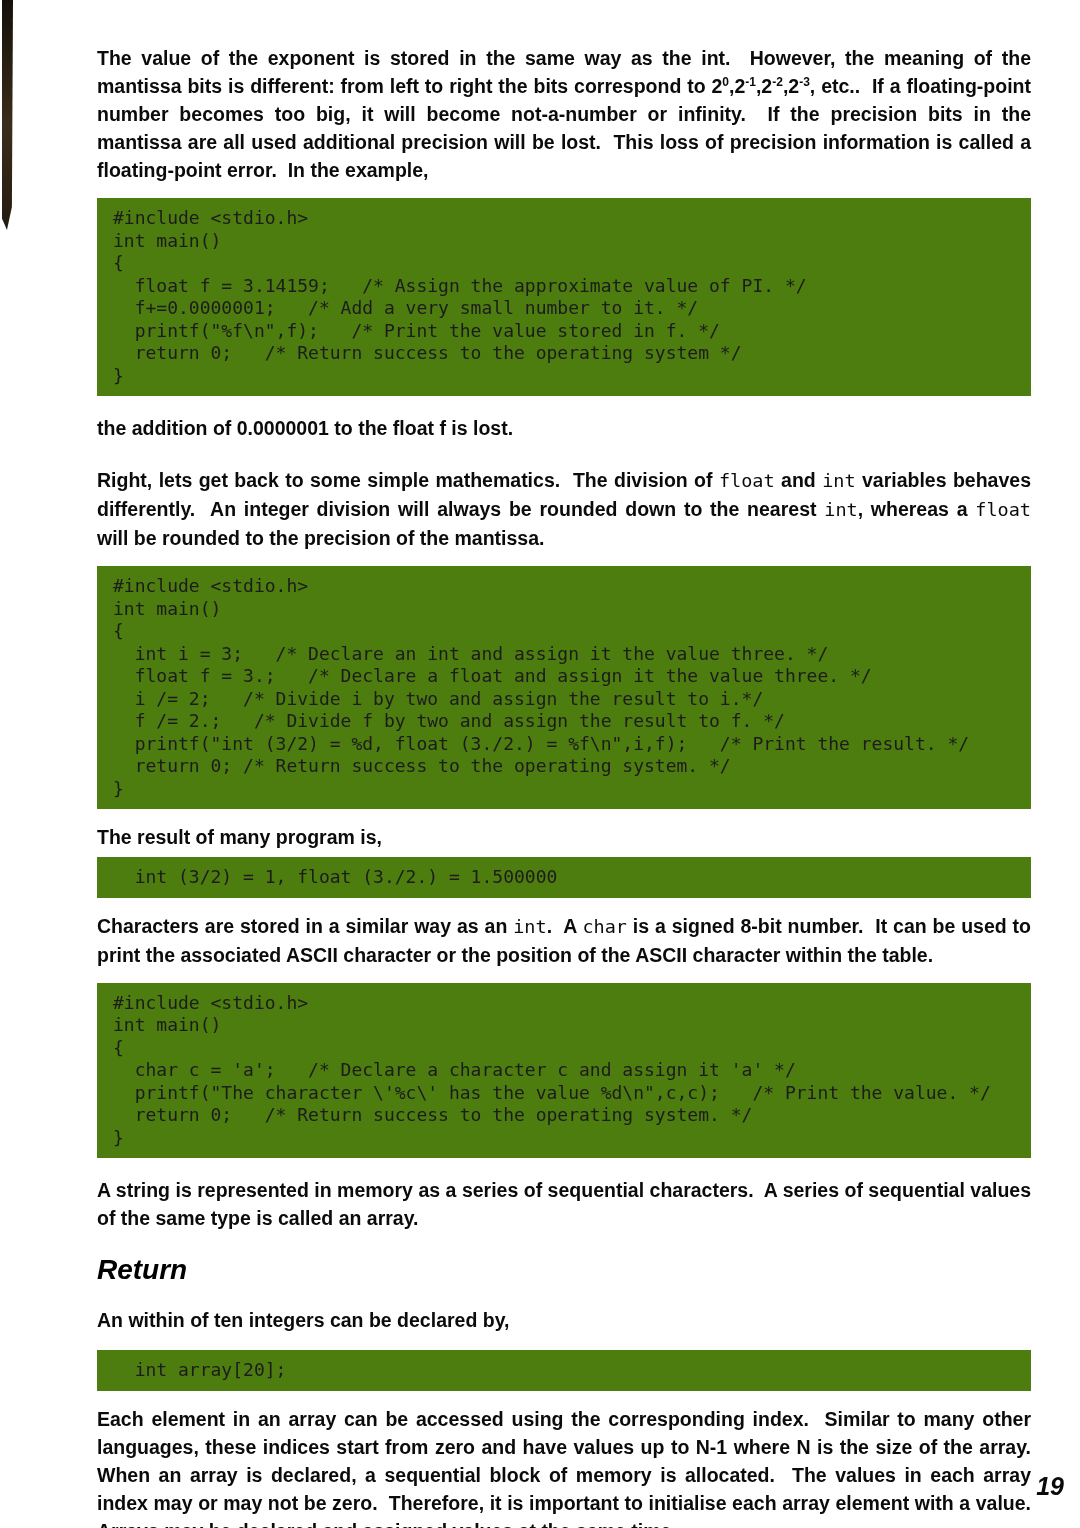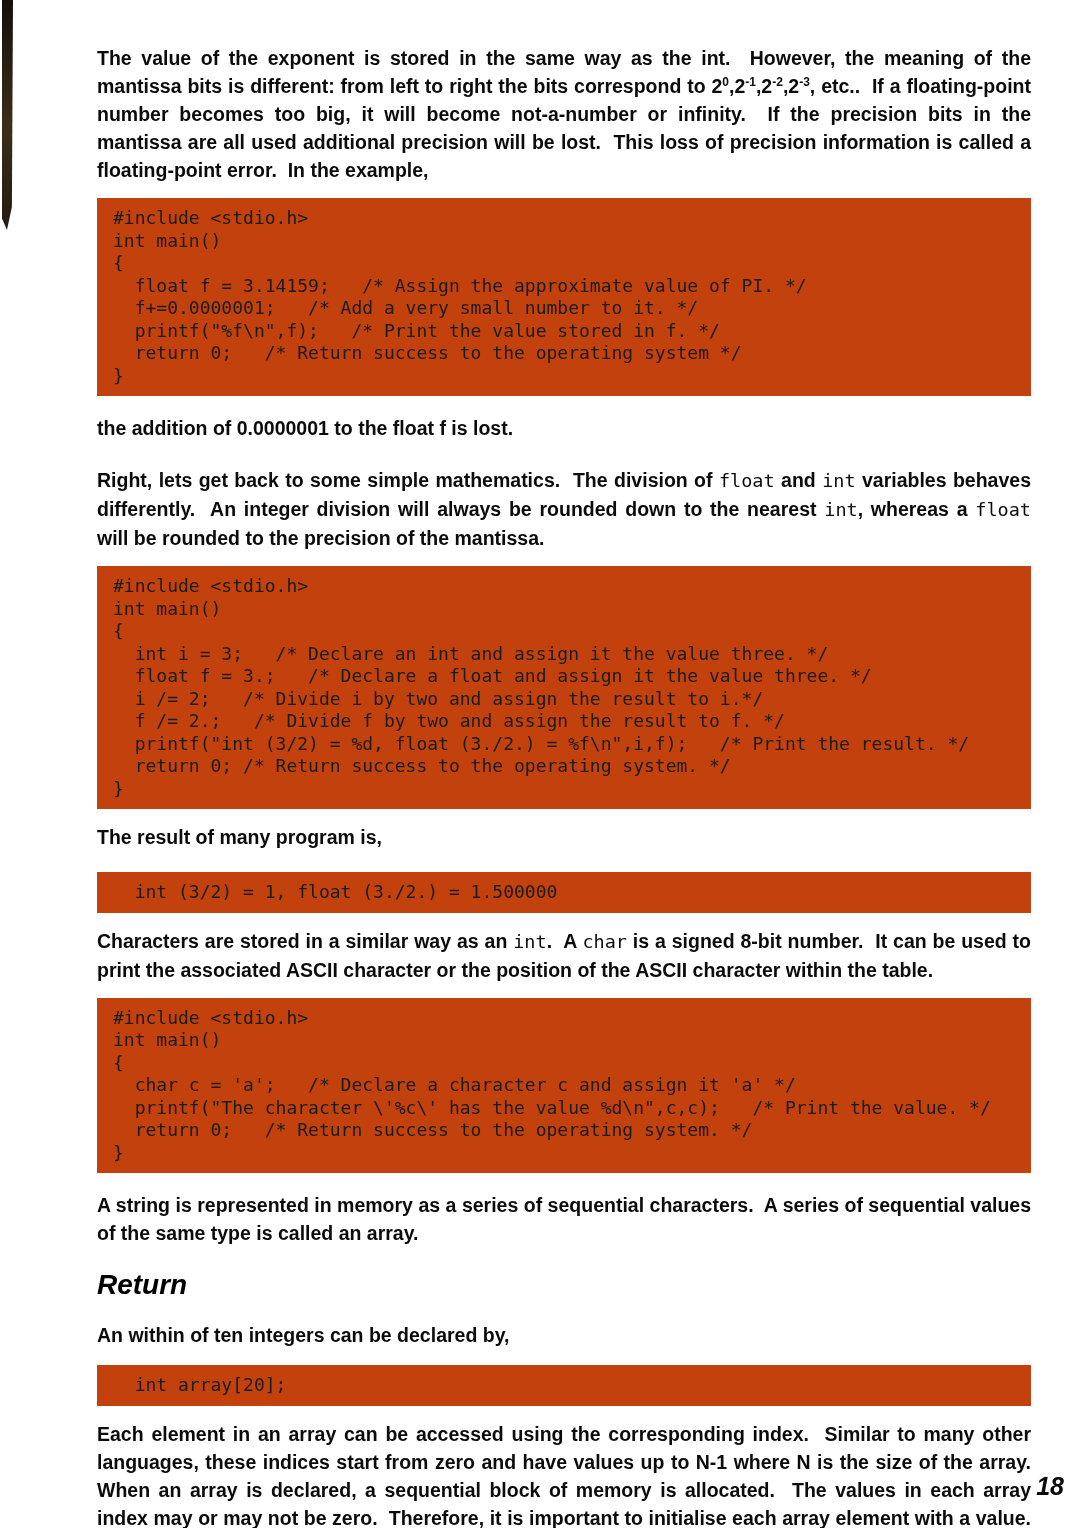--- a/index.html
+++ b/index.html
@@ -40,21 +40,21 @@
   sup {
     font-size: 12px;
     line-height: 0;
     vertical-align: super;
   }
   .code-block {
     font-family: "DejaVu Sans Mono", monospace;
     font-weight: normal;
     font-size: 18px;
     line-height: 22.5px;
-    background: #c2410c;
+    background: #4d7c0f;
     color: #1c1c1c;
     padding: 9px 16px;
     margin: 14px 0 0 0;
     white-space: pre;
     overflow: hidden;
   }
   .section-heading {
     font-family: "Liberation Sans", sans-serif;
     font-weight: bold;
     font-style: italic;
@@ -70,21 +70,21 @@
     font-weight: bold;
     font-style: italic;
     font-size: 25px;
     color: #0b0b0b;
   }
   
   .mt-p1   { margin-top: 44px; }
   .mt-p2   { margin-top: 18px; }
   .mt-p3   { margin-top: 24px; }
   .mt-p4   { margin-top: 14px; }
-  .mt-out  { margin-top: 21px; }
+  .mt-out  { margin-top: 6px; }
   .mt-p5   { margin-top: 14px; }
   .mt-p6   { margin-top: 18px; }
   .mt-h2   { margin-top: 22px; }
   .mt-p7   { margin-top: 20px; }
   .mt-code4{ margin-top: 16px; }
   .mt-p8   { margin-top: 14px; }
 </style>
 </head>
 <body>
 
@@ -137,13 +137,13 @@
   <h2 class="section-heading mt-h2">Return</h2>
 
   <p class="para mt-p7">An within of ten integers can be declared by,</p>
 
   <pre class="code-block mt-code4">  int array[20];</pre>
 
   <p class="para mt-p8">Each element in an array can be accessed using the corresponding index.  Similar to many other languages, these indices start from zero and have values up to N-1 where N is the size of the array.  When an array is declared, a sequential block of memory is allocated.  The values in each array index may or may not be zero.  Therefore, it is important to initialise each array element with a value.  Arrays may be declared and assigned values at the same time,</p>
 
 </div>
 
-<div class="page-number">18</div>
+<div class="page-number">19</div>
 
 </body></html>

